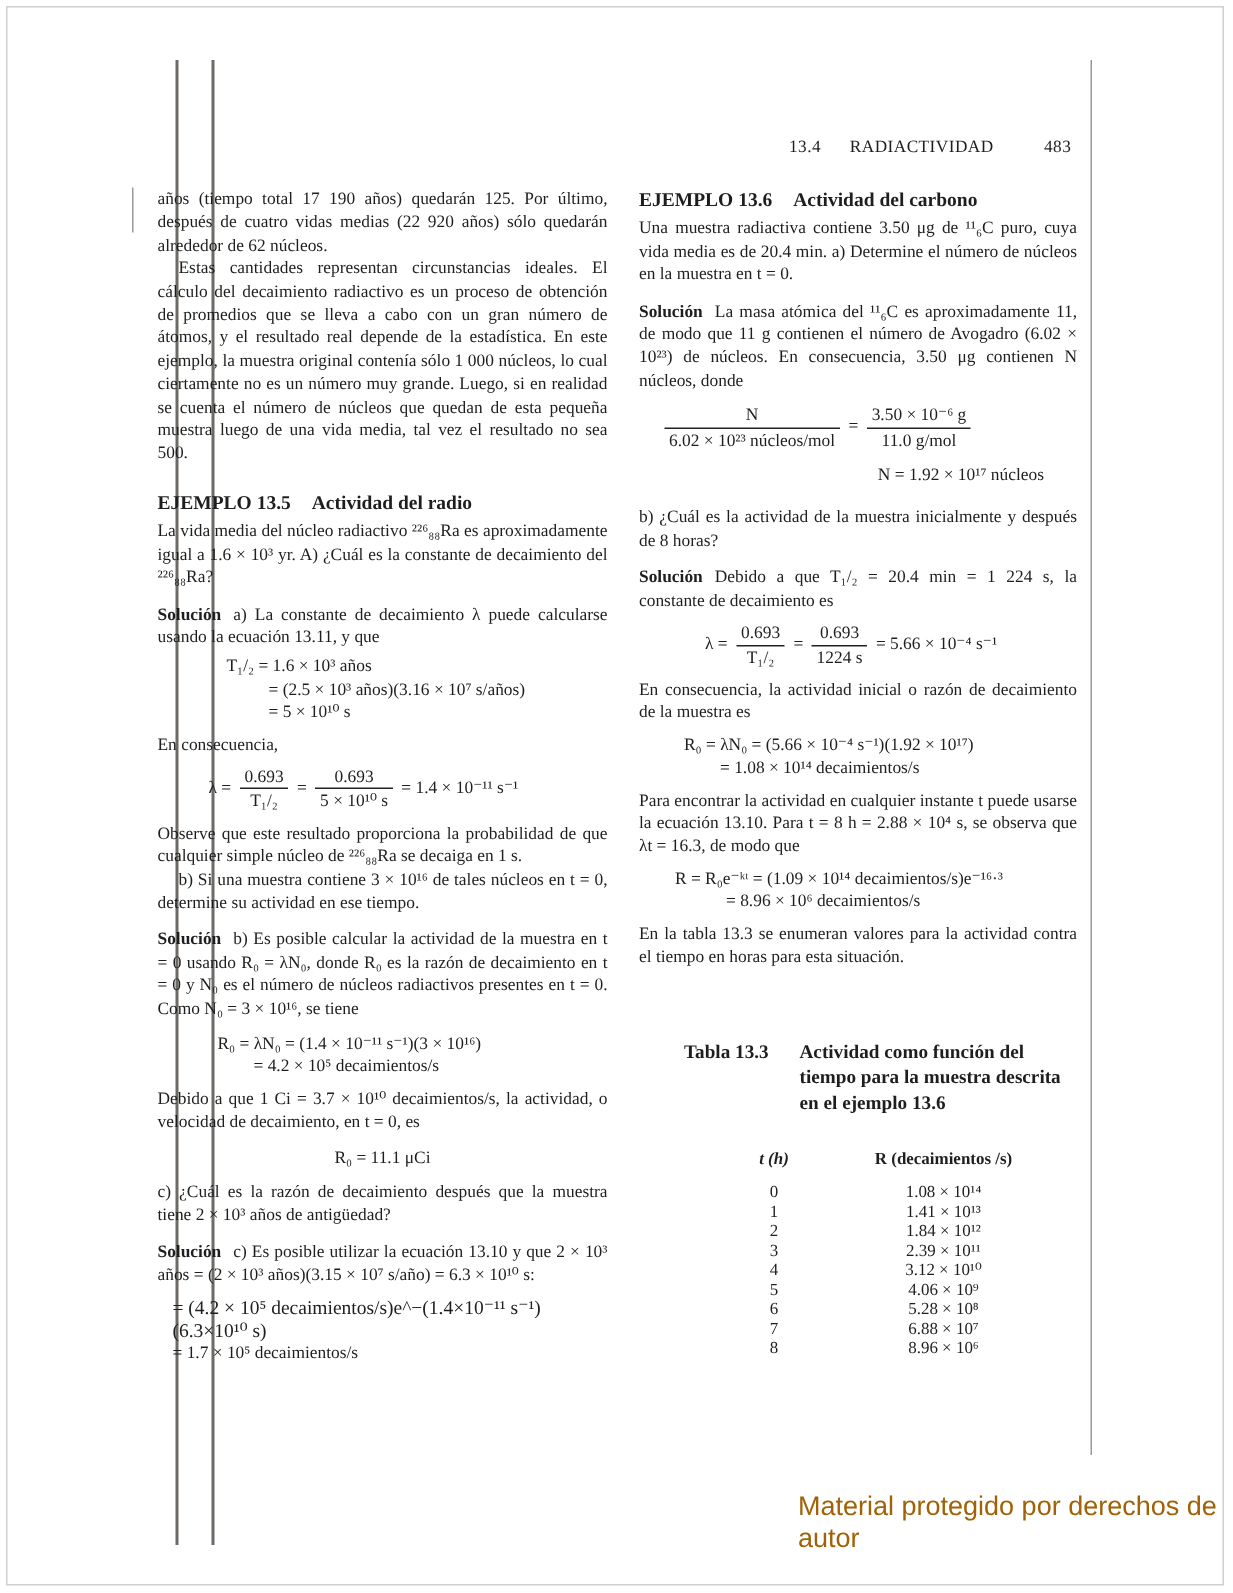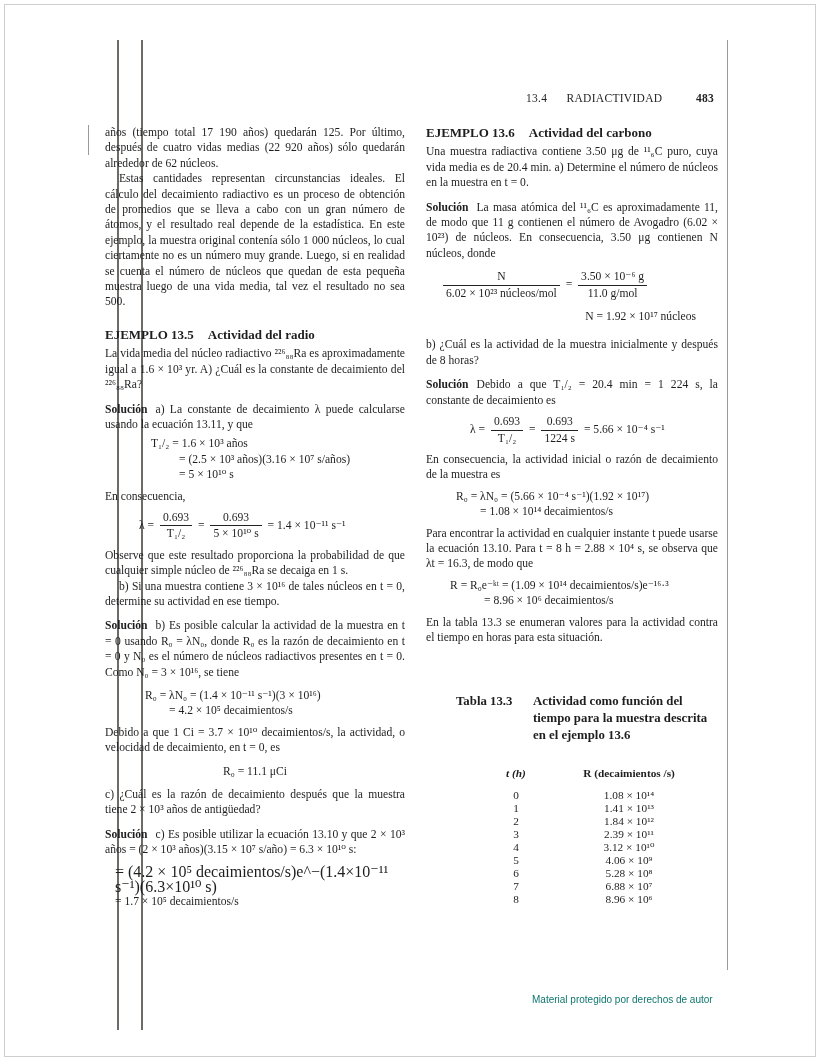--- a/index.html
+++ b/index.html
@@ -15,31 +15,31 @@
   .h .t { margin-left:14px; }
   .sol { font-weight:bold; margin-right:8px; }
   .eq { text-align:left; margin:4px 0; }
   .gap { height:9px; }
   .i { font-style:italic; }
   .frac { display:inline-block; vertical-align:middle; text-align:center; margin:0 3px; }
   .frac .n { display:block; border-bottom:1px solid #222; padding:0 3px; }
   .frac .d { display:block; padding:0 3px; }
   .running { position:absolute; left:526px; top:92px; font-size:11.5px; letter-spacing:0.3px; }
   .running .sec { margin-right:16px; }
-  .running .pg { position:absolute; left:170px; font-weight:bold; }
+  .running .pg { position:absolute; left:170px; font-weight:normal; }
   .tbl-title { position:absolute; left:456px; top:693px; font-weight:bold; font-size:12.8px; line-height:17px; }
   .tbl-title .lbl { position:absolute; left:0; top:0; width:70px; }
   .tbl-title .txt { position:absolute; left:77px; top:0; width:180px; }
   table.data { position:absolute; left:488px; top:767px; border-collapse:collapse; font-size:11.3px; }
   table.data th { font-weight:bold; padding:0 0 10px 0; text-align:center; }
   table.data td { padding:0; line-height:13px; text-align:center; }
   table.data td.t { width:56px; }
   table.data td.r { width:170px; }
   .watermark { position:absolute; left:532px; top:994px; font-family:"Liberation Sans","DejaVu Sans",sans-serif;
-               font-size:10px; color:#0f766e; }
+               font-size:18px; color:#a16207; }
 </style>
 </head>
 <body>
 
 <div class="frame"></div>
 
 <div class="vline" style="left:117px;top:40px;height:990px;"></div>
 <div class="vline" style="left:141px;top:40px;height:990px;"></div>
 <div class="rline" style="left:88px;top:125px;height:30px;"></div>
 <div class="rline" style="left:727px;top:40px;height:930px;"></div>
@@ -79,21 +79,21 @@
   <div class="eq" style="padding-left:40px;margin-top:8px;">
     <div>R₀ = λN₀ = (1.4 × 10⁻¹¹ s⁻¹)(3 × 10¹⁶)</div>
     <div style="padding-left:24px">= 4.2 × 10⁵ decaimientos/s</div>
   </div>
   <p style="margin-top:6px;">Debido a que 1 Ci = 3.7 × 10¹⁰ decaimientos/s, la actividad, o velocidad de decaimiento, en t = 0, es</p>
   <div class="eq" style="text-align:center;margin:8px 0;">R₀ = 11.1 μCi</div>
   <p>c) ¿Cuál es la razón de decaimiento después que la muestra tiene 2 × 10³ años de antigüedad?</p>
   <div class="gap"></div>
   <p><span class="sol">Solución</span><span>c) Es posible utilizar la ecuación 13.10 y que 2 × 10³ años = (2 × 10³ años)(3.15 × 10⁷ s/año) = 6.3 × 10¹⁰ s:</span></p>
   <div class="eq" style="margin-top:6px;">
-    <div style="padding-left:10px;font-size:16px;">= (4.2 × 10⁵ decaimientos/s)e^−(1.4×10⁻¹¹ s⁻¹)(6.3×10¹⁰ s)</div>
+    <div style="padding-left:10px;font-size:13px;">= (4.2 × 10⁵ decaimientos/s)e^−(1.4×10⁻¹¹ s⁻¹)(6.3×10¹⁰ s)</div>
     <div style="padding-left:10px">= 1.7 × 10⁵ decaimientos/s</div>
   </div>
 </div>
 
 <div class="col" style="left:426px;top:125px;width:292px;">
   <div class="h">
     <span>EJEMPLO 13.6</span><span class="t">Actividad del carbono</span>
   </div>
   <p>Una muestra radiactiva contiene 3.50 μg de ¹¹₆C puro, cuya vida media es de 20.4 min. a) Determine el número de núcleos en la muestra en t = 0.</p>
   <div class="gap"></div>

